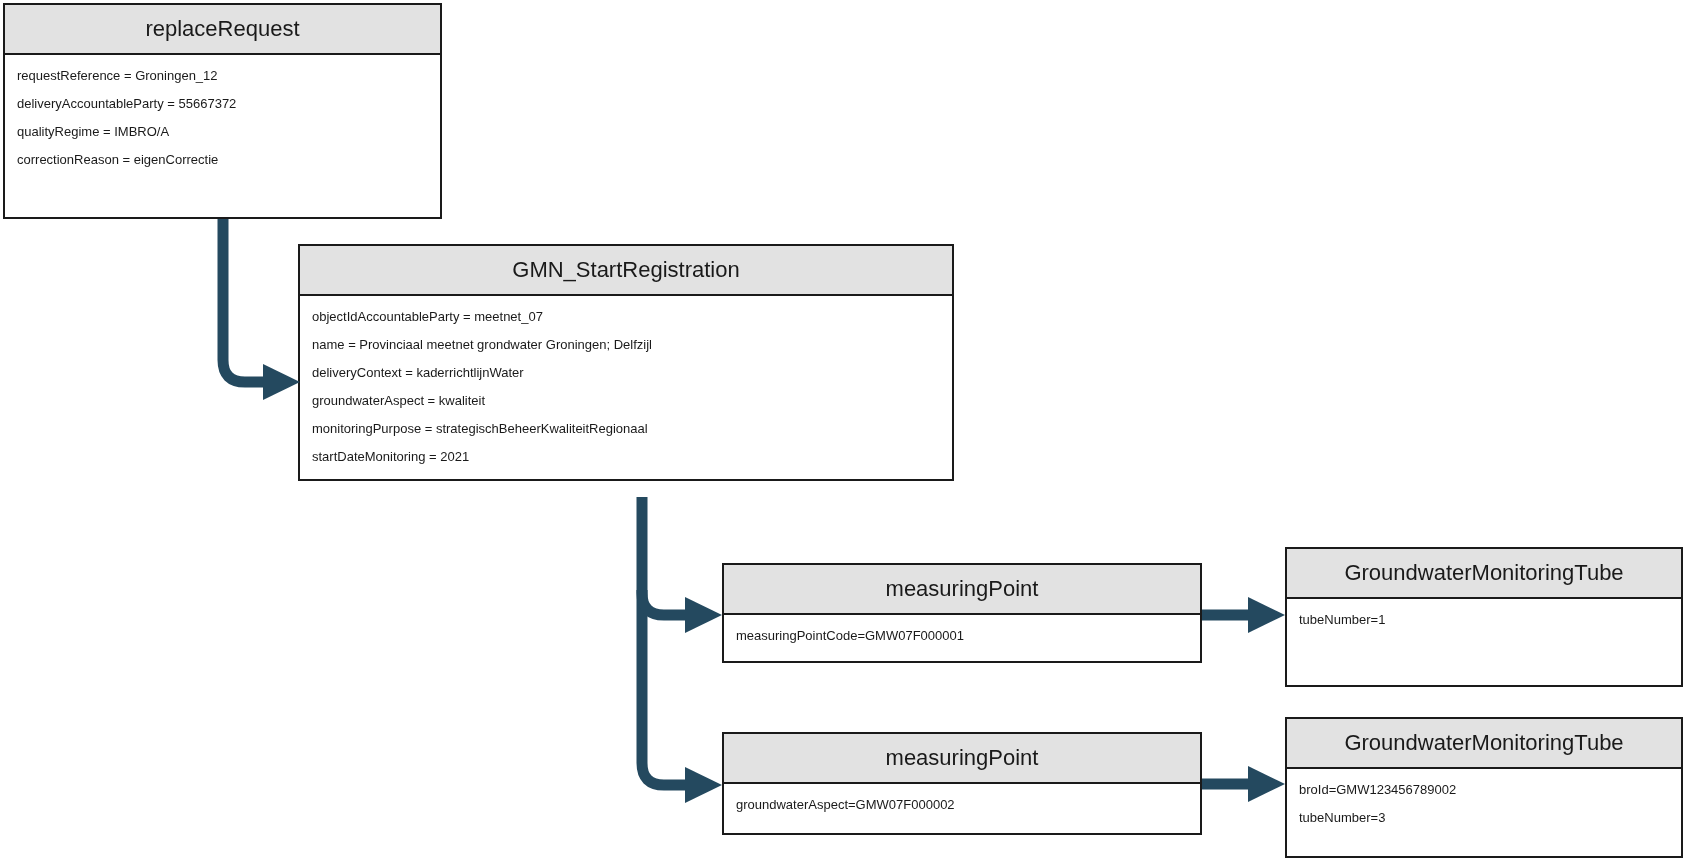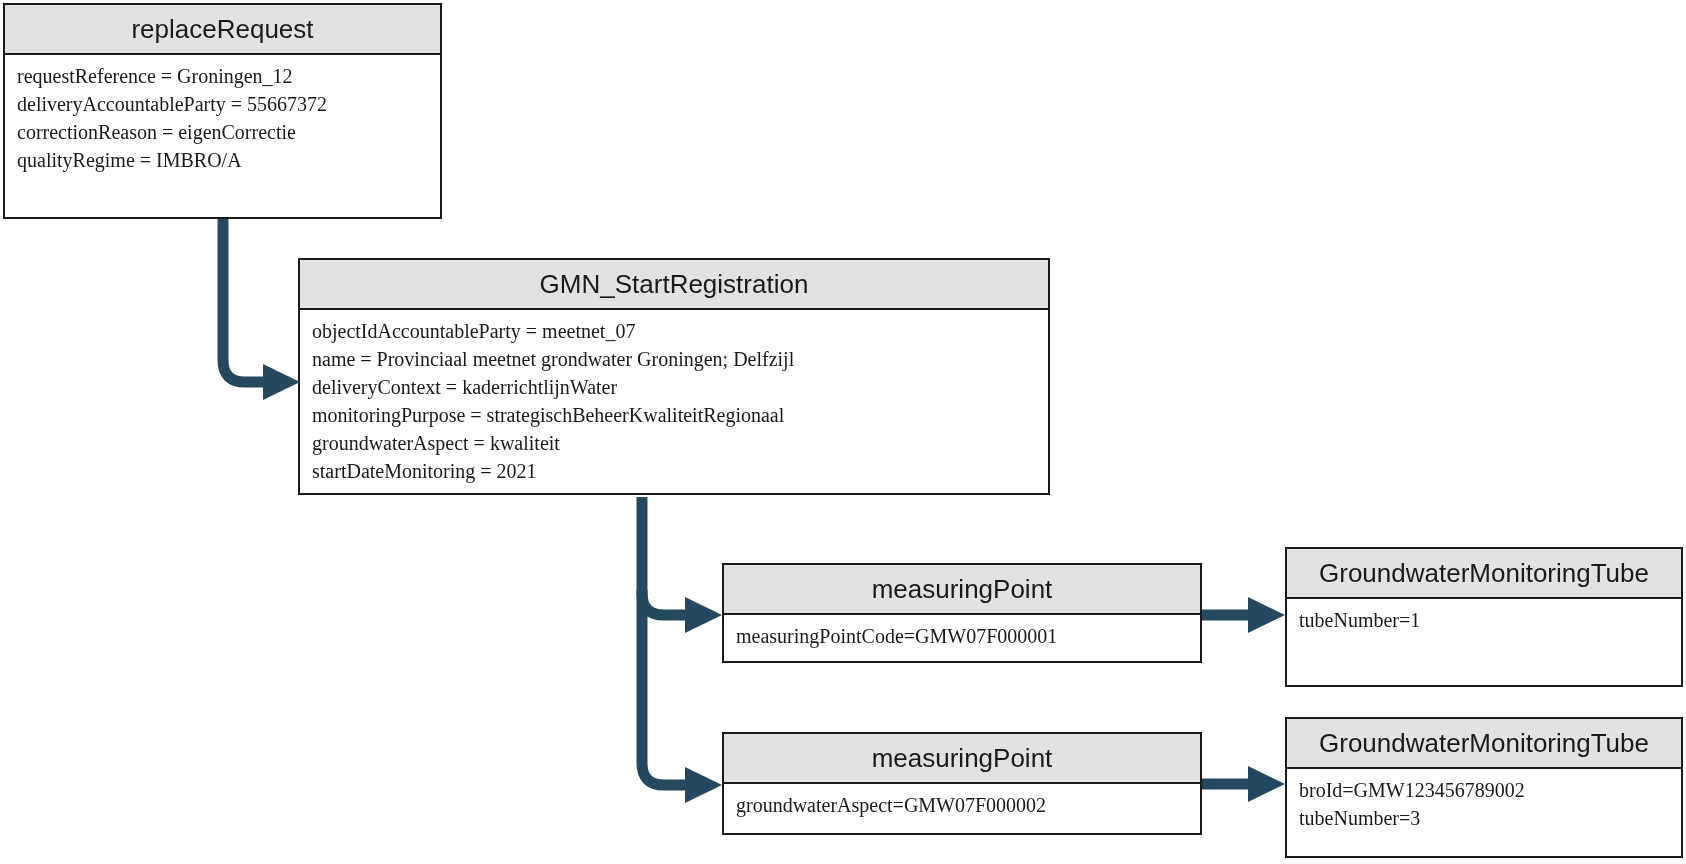--- a/index.html
+++ b/index.html
@@ -17,63 +17,62 @@
     border: 2px solid #1a1a1a;
     background: #ffffff;
   }
   .uml-header {
     height: 48px;
     background: #e2e2e2;
     border-bottom: 2px solid #1a1a1a;
     display: flex;
     align-items: center;
     justify-content: center;
-    font-size: 26px;
+    font-size: 22px;
     color: #1a1a1a;
     white-space: nowrap;
   }
   .uml-body {
     padding: 7px 12px 0 12px;
-    font-size: 20px;
+    font-size: 13px;
     line-height: 28px;
     color: #1a1a1a;
     white-space: nowrap;
-    font-family: Liberation Serif, serif;
   }
   .arrow-layer {
     position: absolute;
     left: 0; top: 0;
     width: 1686px;
     height: 864px;
     pointer-events: none;
   }
 </style>
 </head>
 <body>
 
 <div class="canvas">
 
   <div class="uml-box" style="left:3px; top:3px; width:439px; height:216px;">
     <div class="uml-header">replaceRequest</div>
     <div class="uml-body">
       <div>requestReference = Groningen_12</div>
       <div>deliveryAccountableParty = 55667372</div>
+      <div>qualityRegime = IMBRO/A</div>
       <div>correctionReason = eigenCorrectie</div>
-      <div>qualityRegime = IMBRO/A</div>
     </div>
   </div>
 
-  <div class="uml-box" style="left:298px; top:258px; width:752px; height:237px;">
+  <div class="uml-box" style="left:298px; top:244px; width:656px; height:237px;">
     <div class="uml-header">GMN_StartRegistration</div>
     <div class="uml-body">
       <div>objectIdAccountableParty = meetnet_07</div>
       <div>name = Provinciaal meetnet grondwater Groningen; Delfzijl</div>
       <div>deliveryContext = kaderrichtlijnWater</div>
+      <div>groundwaterAspect = kwaliteit</div>
       <div>monitoringPurpose = strategischBeheerKwaliteitRegionaal</div>
-      <div>groundwaterAspect = kwaliteit</div>
       <div>startDateMonitoring = 2021</div>
     </div>
   </div>
 
   <div class="uml-box" style="left:722px; top:563px; width:480px; height:100px;">
     <div class="uml-header">measuringPoint</div>
     <div class="uml-body">
       <div>measuringPointCode=GMW07F000001</div>
     </div>
   </div>

